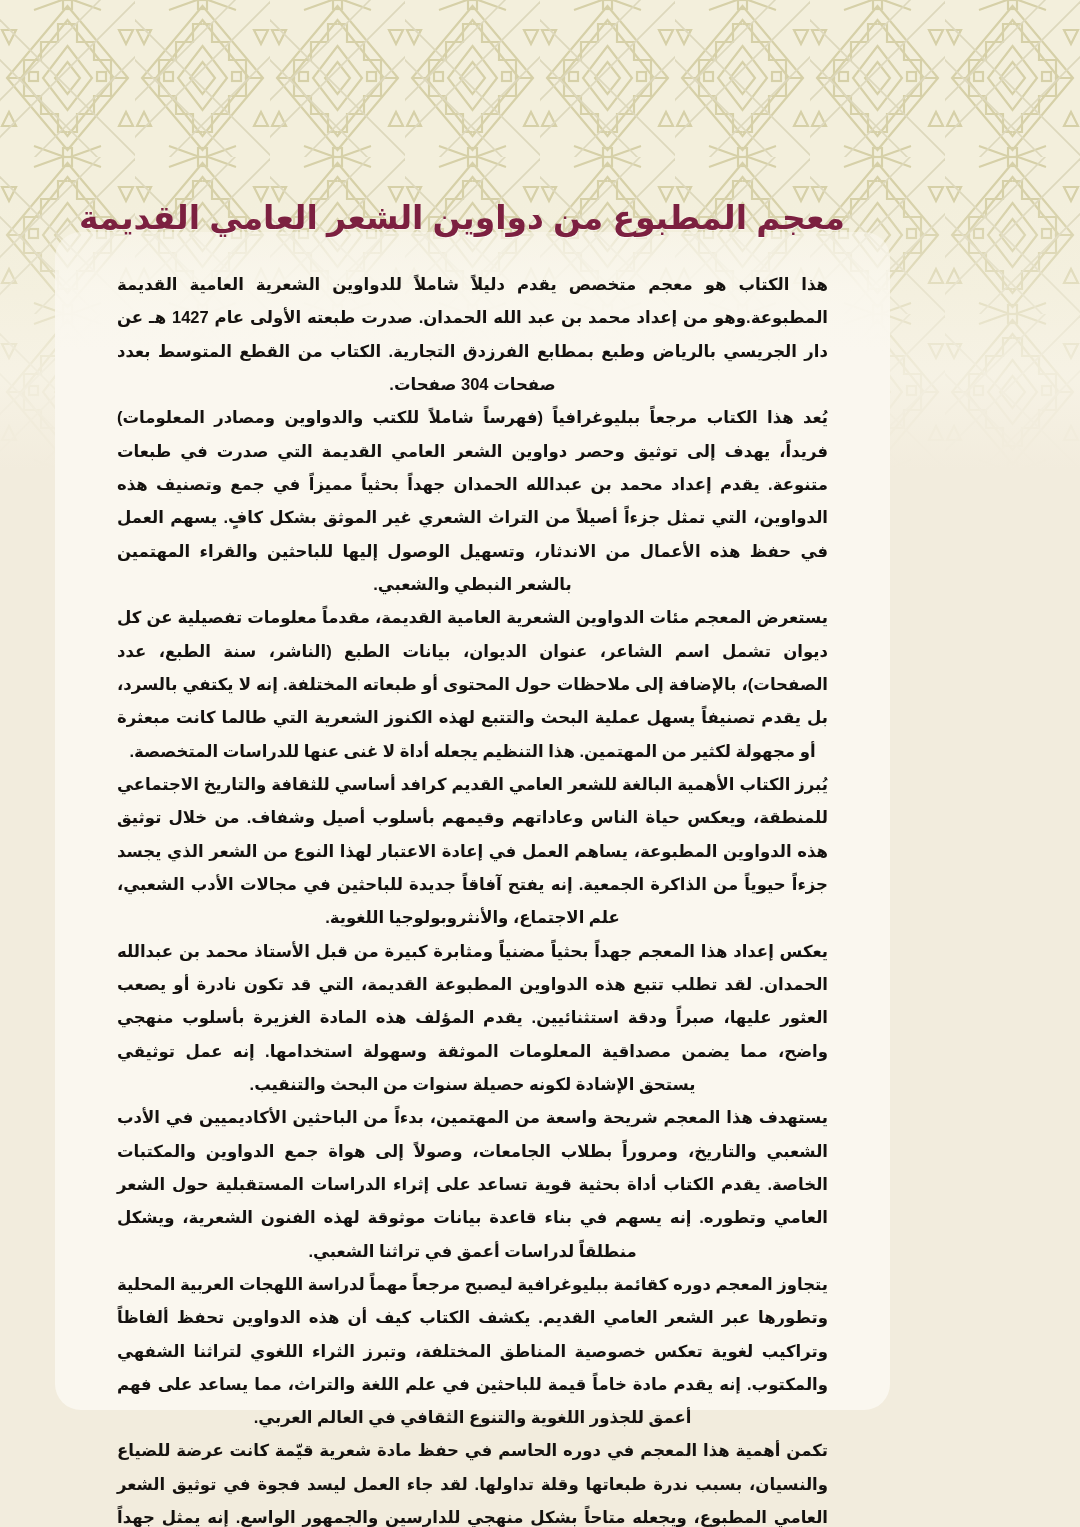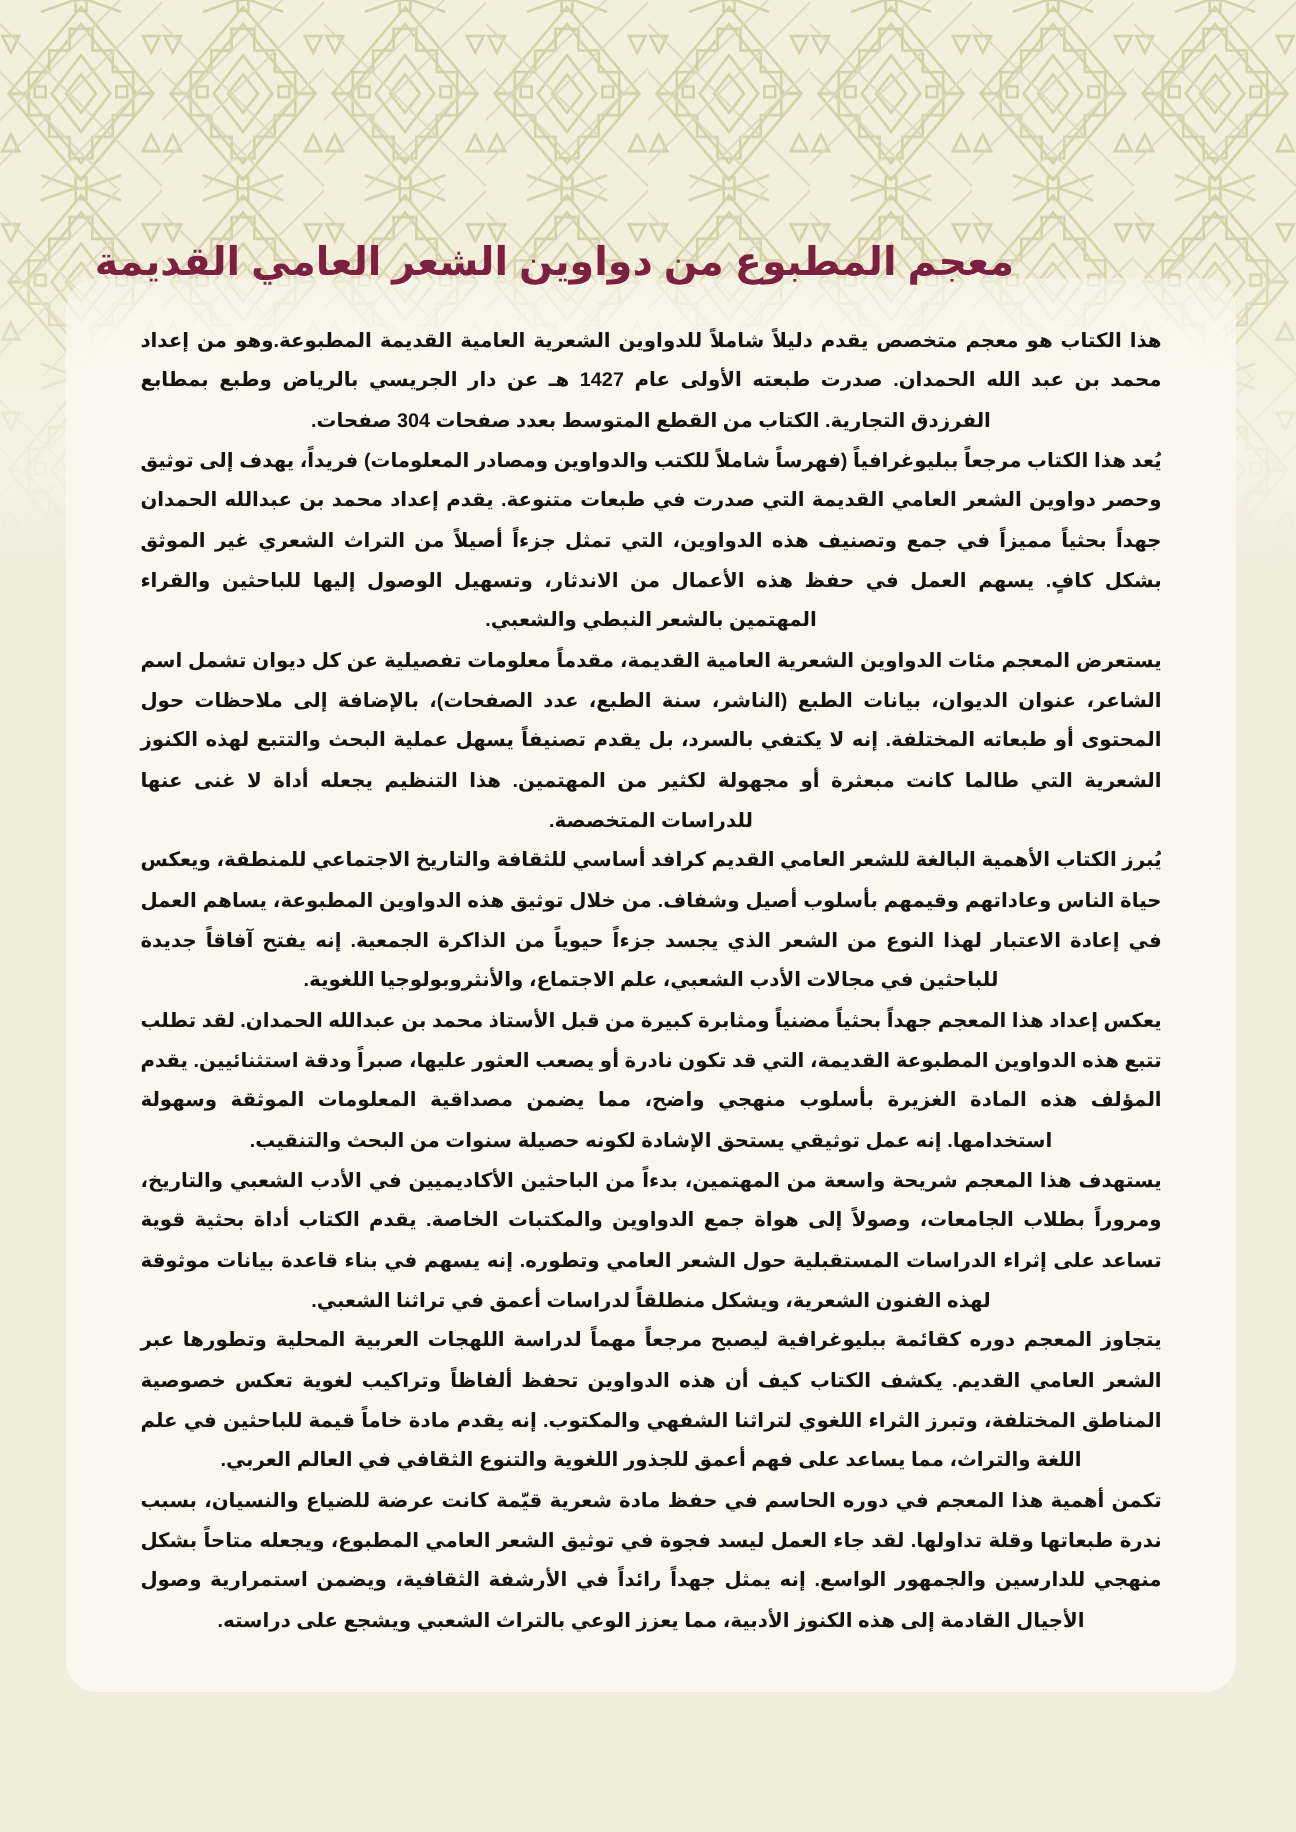--- a/index.html
+++ b/index.html
@@ -77,21 +77,21 @@
     letter-spacing: 0.2px;
     line-height: 1.25;
     text-shadow: 0 1px 0 rgba(255,255,255,0.55);
   }
 
   
   .content-card {
     position: absolute;
     left: 55px;
     top: 232px;
-    width: 975px;
+    width: 835px;
     height: 1178px;
     border-radius: 26px;
     background: linear-gradient(to bottom,
                 rgba(250,247,238,0.55) 0px,
                 rgba(250,247,238,0.88) 55px,
                 #faf7ef 120px,
                 #faf7ef 100%);
     box-sizing: border-box;
     padding: 36px 62px 40px 62px;
     z-index: 4;

